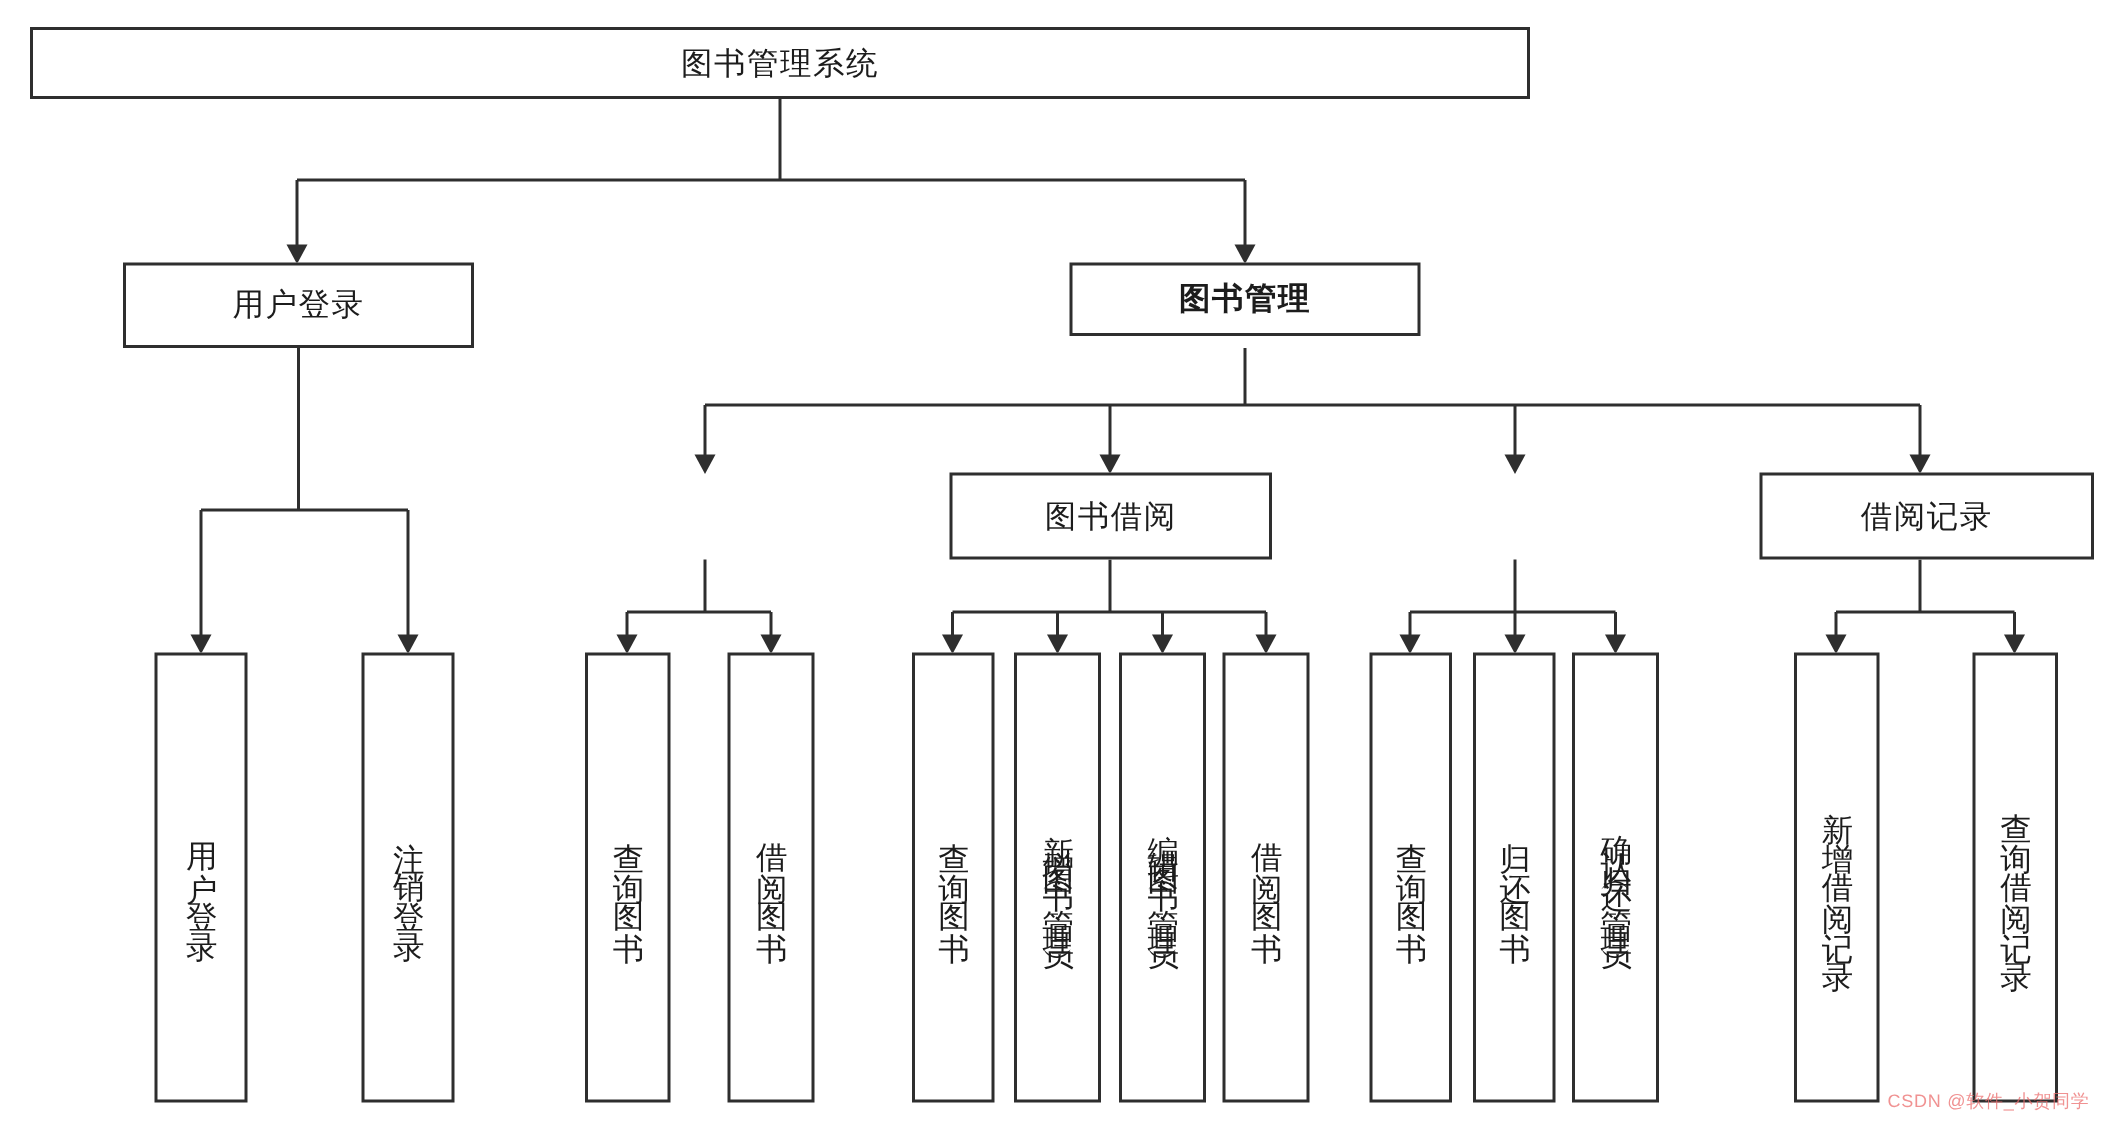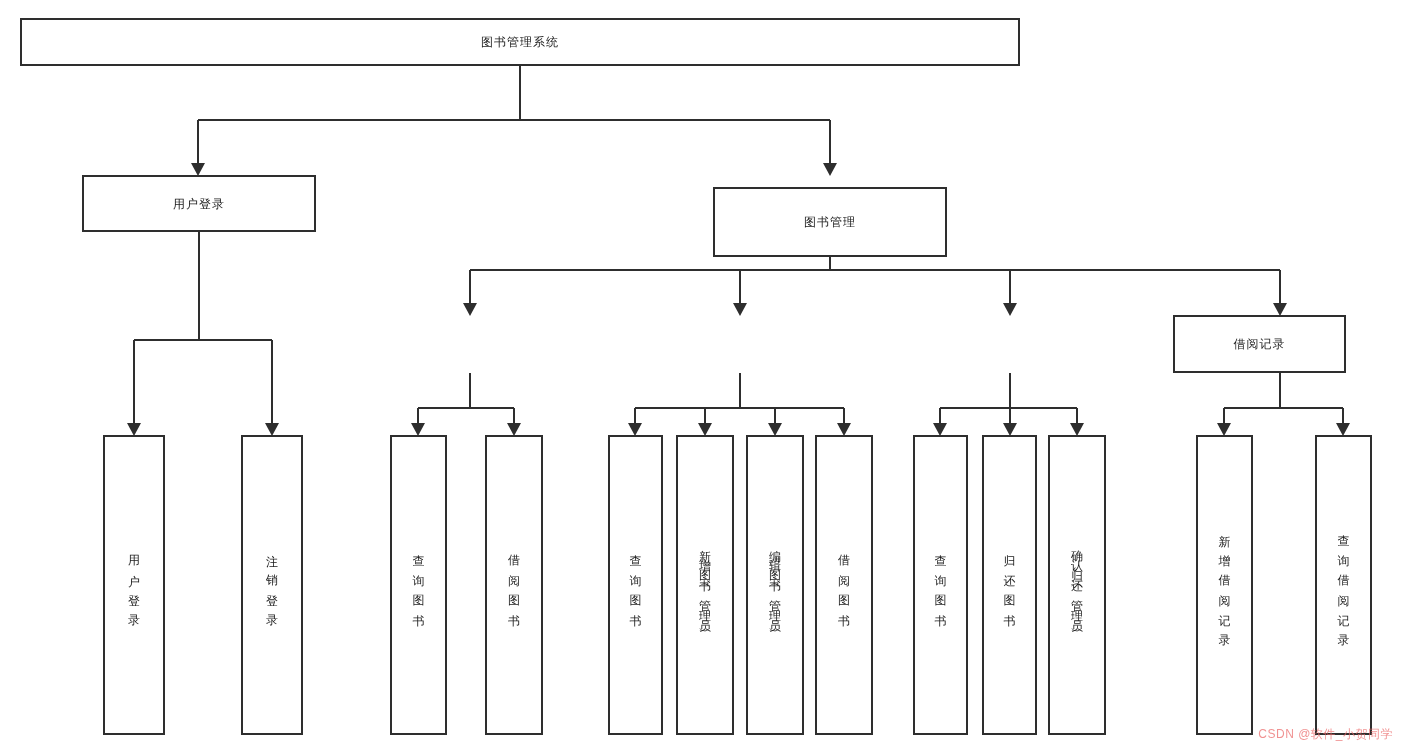--- a/index.html
+++ b/index.html
@@ -25,21 +25,21 @@
     pointer-events: none;
   }
   .node {
     position: absolute;
     box-sizing: border-box;
     border: 2px solid #2e2e2e;
     background: #ffffff;
     display: flex;
     align-items: center;
     justify-content: center;
-    font-size: 12px;
+    font-size: 21px;
     line-height: 1;
     white-space: nowrap;
   }
   .node.h {
     letter-spacing: 1px;
   }
   .node.v {
     writing-mode: vertical-lr;
     text-orientation: mixed;
     letter-spacing: 20px;
@@ -123,23 +123,24 @@
       <polygon points="1003,423 1017,423 1010,436"></polygon>
       <polygon points="1070,423 1084,423 1077,436"></polygon>
       <polygon points="1217,423 1231,423 1224,436"></polygon>
       <polygon points="1336,423 1350,423 1343,436"></polygon>
     </g>
   </svg>
 
   <div class="node h" style="left:20px; top:18px; width:1000px; height:48px;">图书管理系统</div>
 
   <div class="node h" style="left:82px; top:175px; width:234px; height:57px;">用户登录</div>
-  <div class="node h" style="left:713px; top:187px; width:234px; height:70px;">图书管理</div>
+  <div class="node h" style="left:713px; top:175px; width:234px; height:49px;font-weight:bold;">图书管理</div>
 
-  <div class="node h" style="left:1173px; top:315px; width:173px; height:58px;">借阅记录</div>
+  <div class="node h" style="left:633px; top:315px; width:215px; height:58px;">图书借阅</div>
+  <div class="node h" style="left:1173px; top:315px; width:223px; height:58px;">借阅记录</div>
 
   <div class="node v" style="left:103px; top:435px; width:62px; height:300px;">用户登录</div>
   <div class="node v" style="left:241px; top:435px; width:62px; height:300px;">注销登录</div>
 
   <div class="node v" style="left:390px; top:435px; width:57px; height:300px;">查询图书</div>
   <div class="node v" style="left:485px; top:435px; width:58px; height:300px;">借阅图书</div>
 
   <div class="node v" style="left:608px; top:435px; width:55px; height:300px;">查询图书</div>
   <div class="node v v-long" style="left:676px; top:435px; width:58px; height:300px;">新增图书（管理员）</div>
   <div class="node v v-long" style="left:746px; top:435px; width:58px; height:300px;">编辑图书（管理员）</div>

